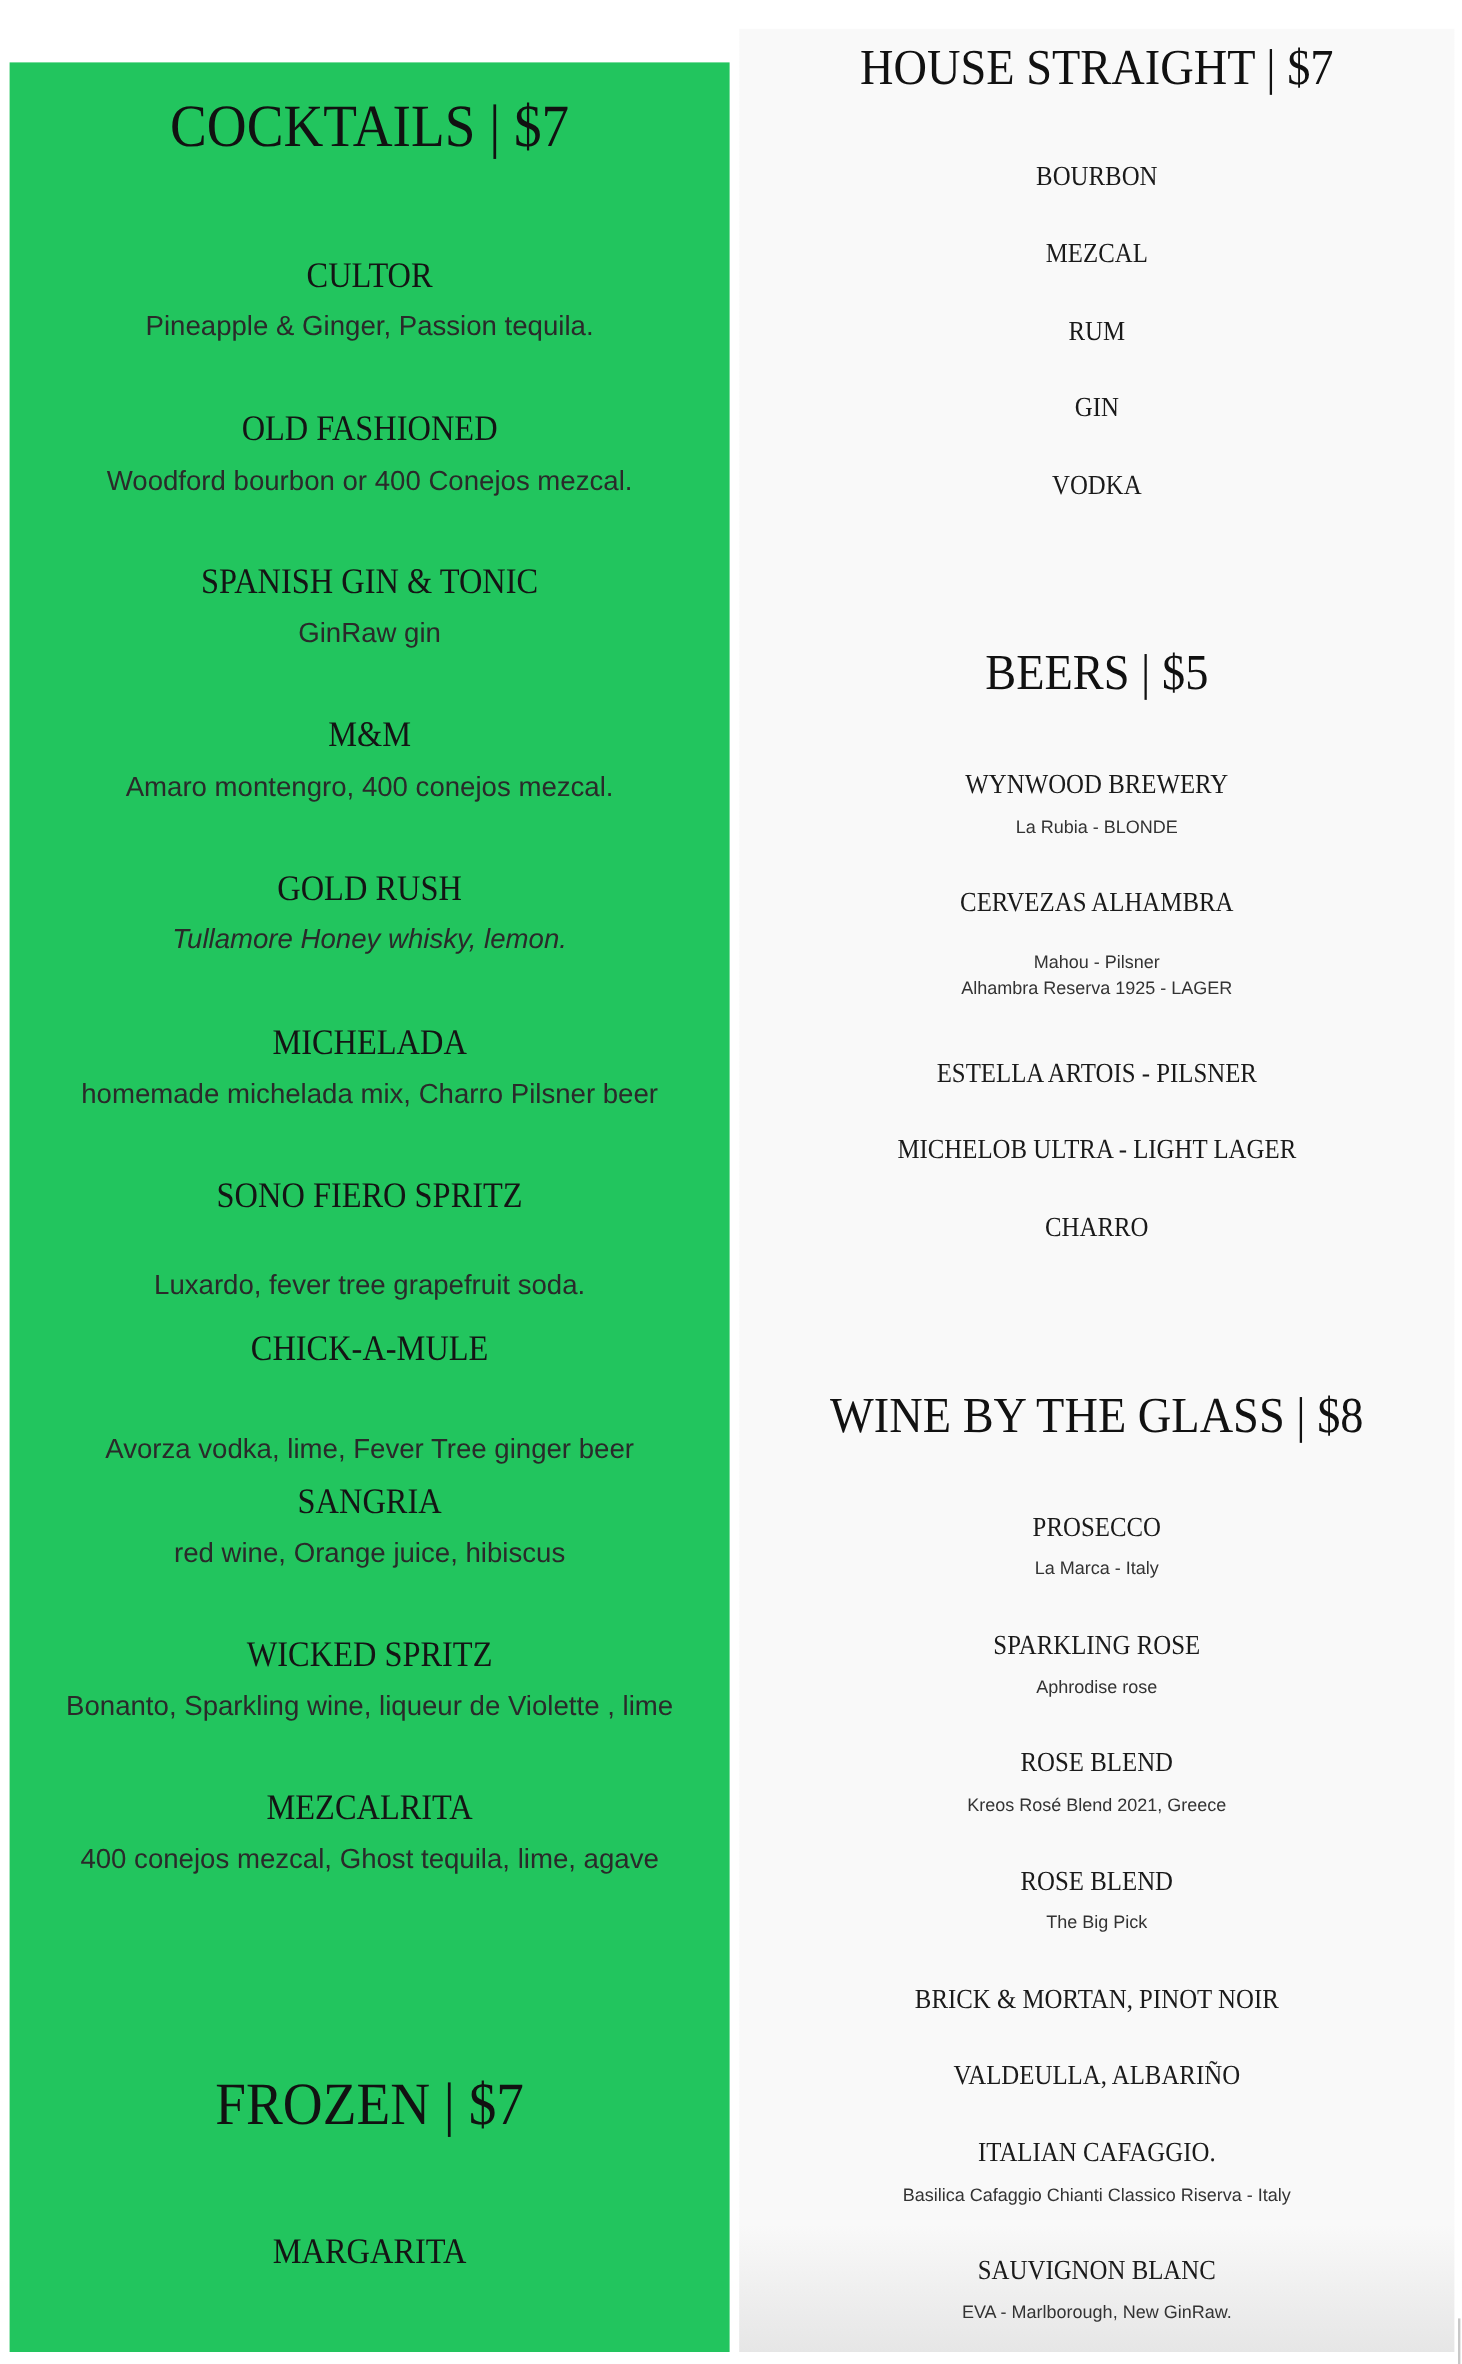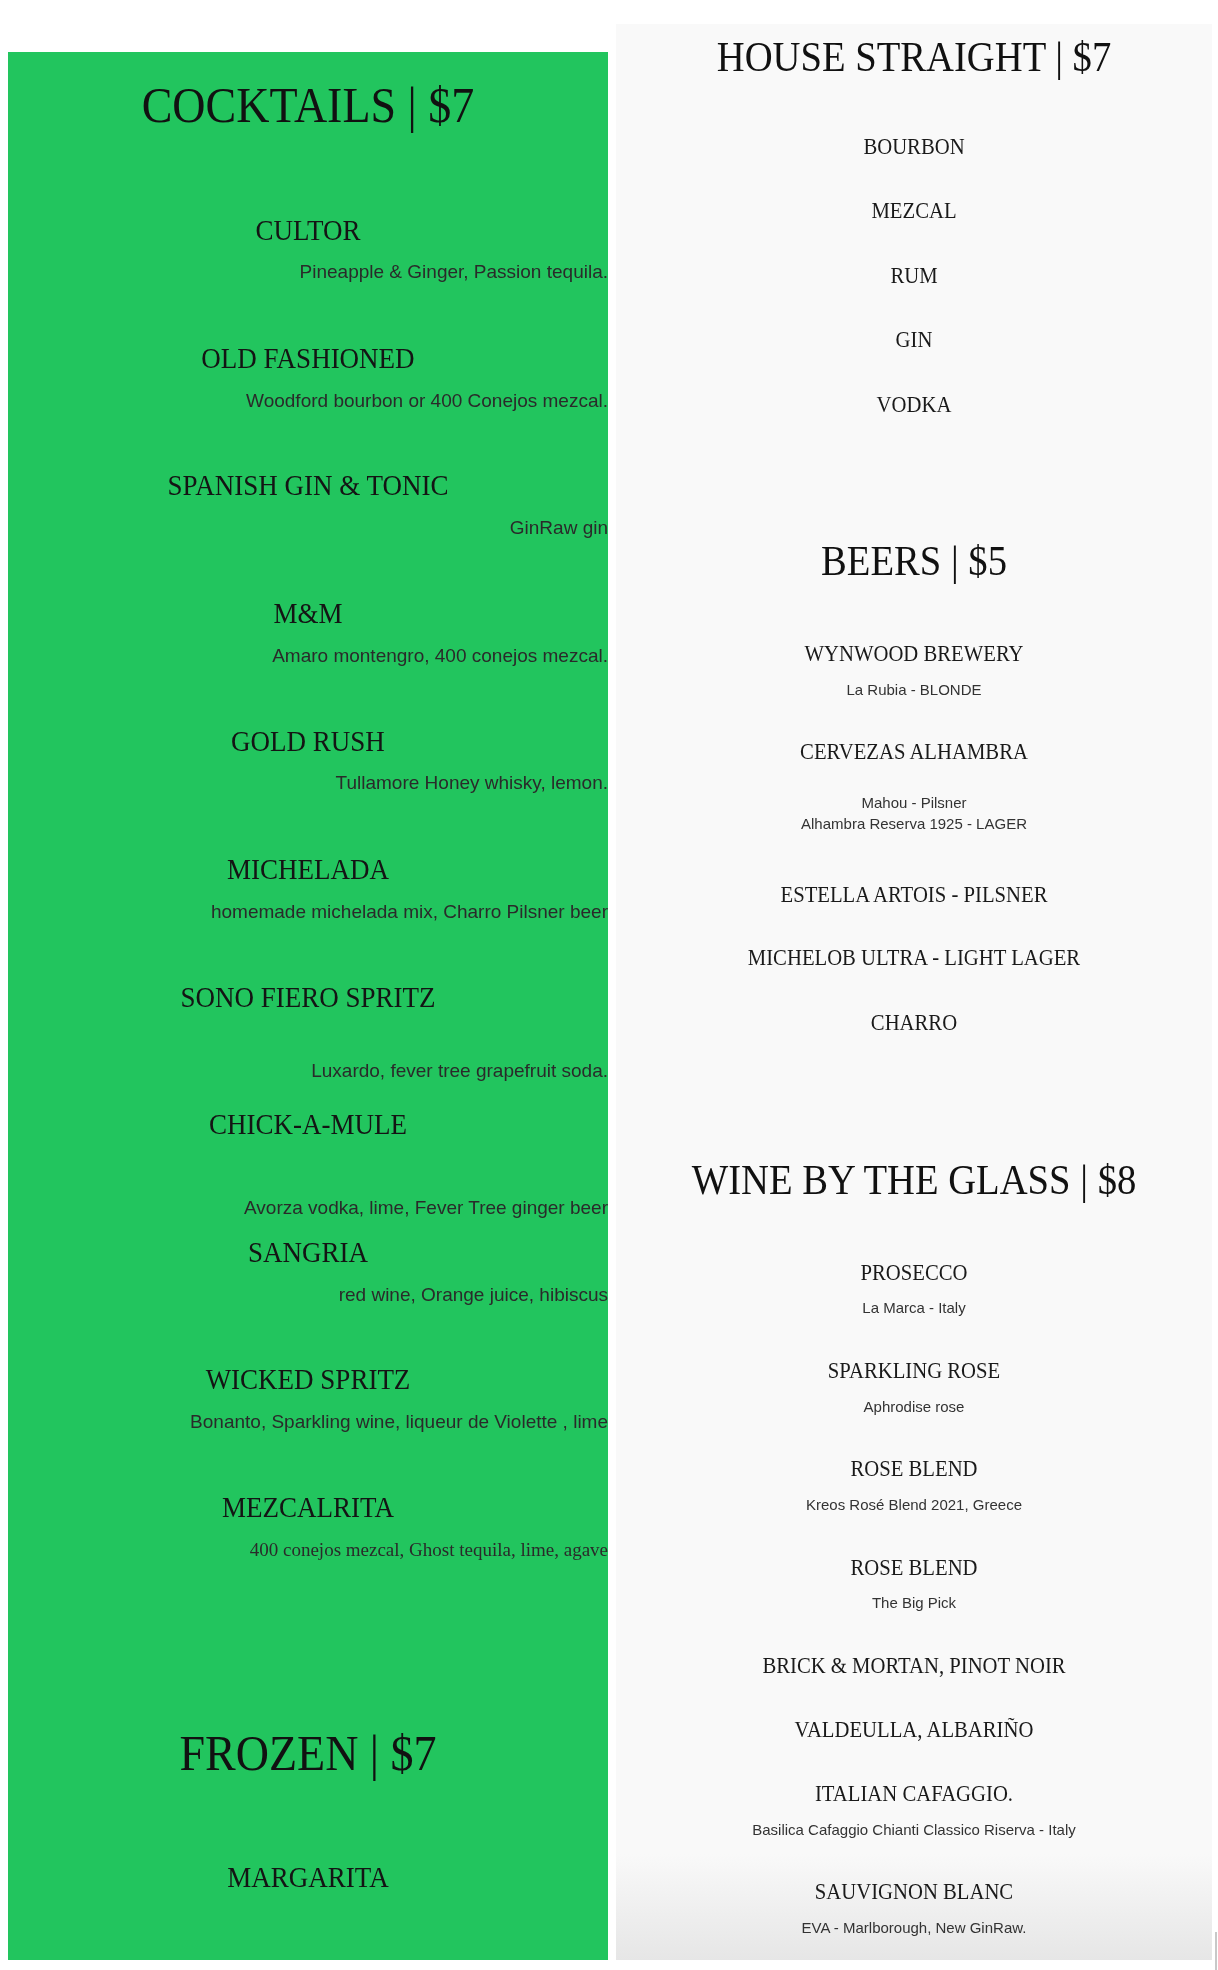--- a/index.html
+++ b/index.html
@@ -7,21 +7,21 @@
   .panel { position:absolute; background:#22c55e; }
   #left-panel { left:8px; top:52px; width:600px; height:1908px; }
   #right-panel { left:616px; top:24px; width:596px; height:1936px;
     background: linear-gradient(to bottom, #f9f9f9 0px, #f9f9f9 1830px, #e6e6e6 1936px); }
   .t { position:absolute; left:0; right:0; text-align:center; white-space:nowrap; color:#111; }
   .sec { font-family:"Liberation Serif", serif; font-weight:normal; letter-spacing:0px; transform:scaleX(0.92); }
   .sec-lg { font-size:50px; line-height:50px; }
   .sec-md { font-size:42px; line-height:42px; }
   .item { font-family:"Liberation Serif", serif; font-size:30px; line-height:30px; transform:scaleX(0.9); color:#141414; }
   .item-sm { font-family:"Liberation Serif", serif; font-size:23px; line-height:23px; transform:scaleX(0.9); color:#1a1a1a; }
-  .desc { font-family:"Liberation Sans", sans-serif; font-size:19px; line-height:19px; color:#2a2a2a;text-align:right; }
+  .desc { font-family:"Liberation Sans", sans-serif; font-size:23px; line-height:19px; color:#2a2a2a; }
   .desc-sm { font-family:"Liberation Sans", sans-serif; font-size:15px; line-height:15px; color:#333; }
   #edge-line { position:absolute; left:1215px; top:1932px; width:2px; height:38px; background:#c8c8c8; }
 </style>
 </head>
 <body>
 
 <div id="left-panel" class="panel">
   <div class="t sec sec-lg" style="top:28px;">COCKTAILS | $7</div>
 
   <div>
@@ -35,21 +35,21 @@
   <div>
     <div class="t item" style="top:418px;">SPANISH GIN &amp; TONIC</div>
     <div class="t desc" style="top:466px;">GinRaw gin</div>
   </div>
   <div>
     <div class="t item" style="top:546px;">M&amp;M</div>
     <div class="t desc" style="top:594px;">Amaro montengro, 400 conejos mezcal.</div>
   </div>
   <div>
     <div class="t item" style="top:674px;">GOLD RUSH</div>
-    <div class="t desc" style="top:721px;">Tullamore Honey whisky, lemon.</div>
+    <div class="t desc" style="top:721px;font-style:italic;">Tullamore Honey whisky, lemon.</div>
   </div>
   <div>
     <div class="t item" style="top:802px;">MICHELADA</div>
     <div class="t desc" style="top:850px;">homemade michelada mix, Charro Pilsner beer</div>
   </div>
   <div>
     <div class="t item" style="top:930px;">SONO FIERO SPRITZ</div>
     <div class="t desc" style="top:1009px;">Luxardo, fever tree grapefruit soda.</div>
   </div>
   <div>
@@ -59,21 +59,21 @@
   <div>
     <div class="t item" style="top:1185px;">SANGRIA</div>
     <div class="t desc" style="top:1233px;">red wine, Orange juice, hibiscus</div>
   </div>
   <div>
     <div class="t item" style="top:1312px;">WICKED SPRITZ</div>
     <div class="t desc" style="top:1360px;">Bonanto, Sparkling wine, liqueur de Violette , lime</div>
   </div>
   <div>
     <div class="t item" style="top:1440px;">MEZCALRITA</div>
-    <div class="t desc" style="top:1488px;font-family:Liberation Serif, serif;">400 conejos mezcal, Ghost tequila, lime, agave</div>
+    <div class="t desc" style="top:1488px;">400 conejos mezcal, Ghost tequila, lime, agave</div>
   </div>
 
   <div class="t sec sec-lg" style="top:1676px;">FROZEN | $7</div>
   <div class="t item" style="top:1810px;">MARGARITA</div>
 </div>
 
 <div id="right-panel" class="panel">
   <div class="t sec sec-md" style="top:12px;">HOUSE STRAIGHT | $7</div>
   <div class="t item-sm" style="top:111px;">BOURBON</div>
   <div class="t item-sm" style="top:175px;">MEZCAL</div>

